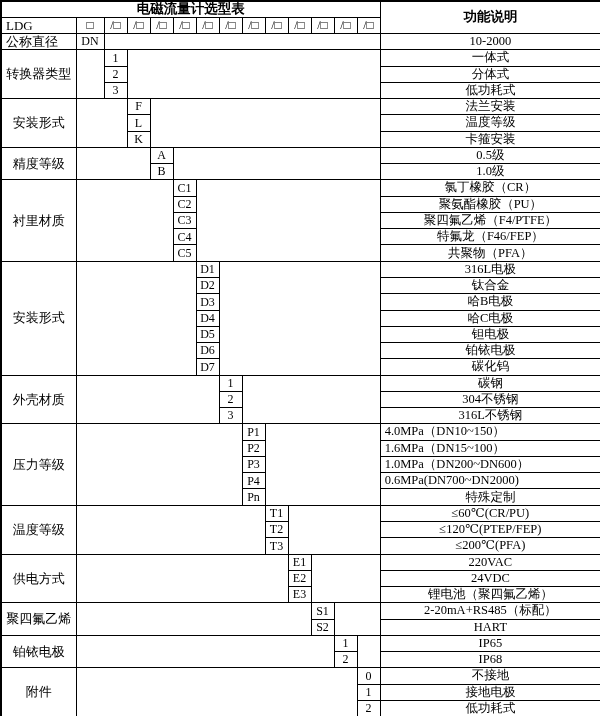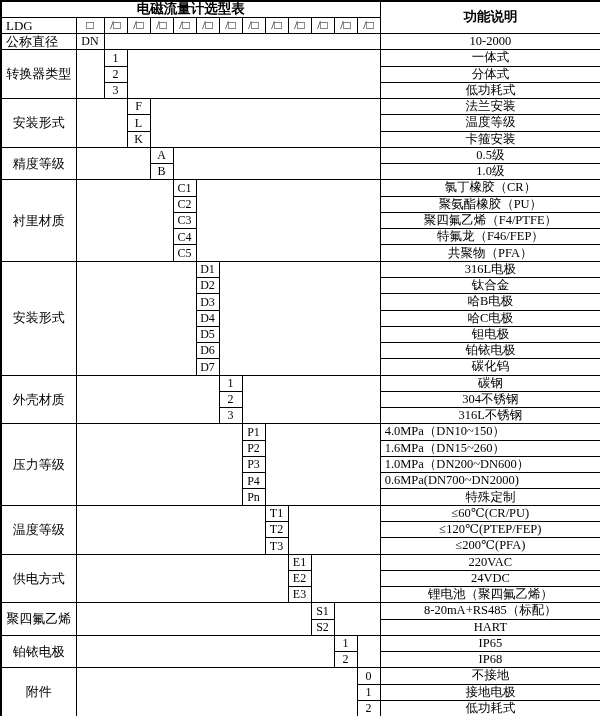--- a/index.html
+++ b/index.html
@@ -189,21 +189,21 @@
       </tr>
       <tr>
         <td class="lbl" rowspan="5">压力等级</td>
         <td rowspan="5" colspan="7"></td>
         <td class="codec">P1</td>
         <td rowspan="5" colspan="5"></td>
         <td class="leftal">4.0MPa（DN10~150）</td>
       </tr>
       <tr>
         <td class="codec">P2</td>
-        <td class="leftal">1.6MPa（DN15~260）</td>
+        <td class="leftal">1.6MPa（DN15~100）</td>
       </tr>
       <tr>
         <td class="codec">P3</td>
         <td class="leftal">1.0MPa（DN200~DN600）</td>
       </tr>
       <tr>
         <td class="codec">P4</td>
         <td class="leftal">0.6MPa(DN700~DN2000)</td>
       </tr>
       <tr>
@@ -238,21 +238,21 @@
       </tr>
       <tr>
         <td class="codec">E3</td>
         <td>锂电池（聚四氟乙烯）</td>
       </tr>
       <tr>
         <td class="lbl" rowspan="2">聚四氟乙烯</td>
         <td rowspan="2" colspan="10"></td>
         <td class="codec">S1</td>
         <td rowspan="2" colspan="2"></td>
-        <td>8-20mA+RS485（标配）</td>
+        <td>2-20mA+RS485（标配）</td>
       </tr>
       <tr>
         <td class="codec">S2</td>
         <td>HART</td>
       </tr>
       <tr>
         <td class="lbl" rowspan="2">铂铱电极</td>
         <td rowspan="2" colspan="11"></td>
         <td class="codec">1</td>
         <td rowspan="2" colspan="1"></td>

